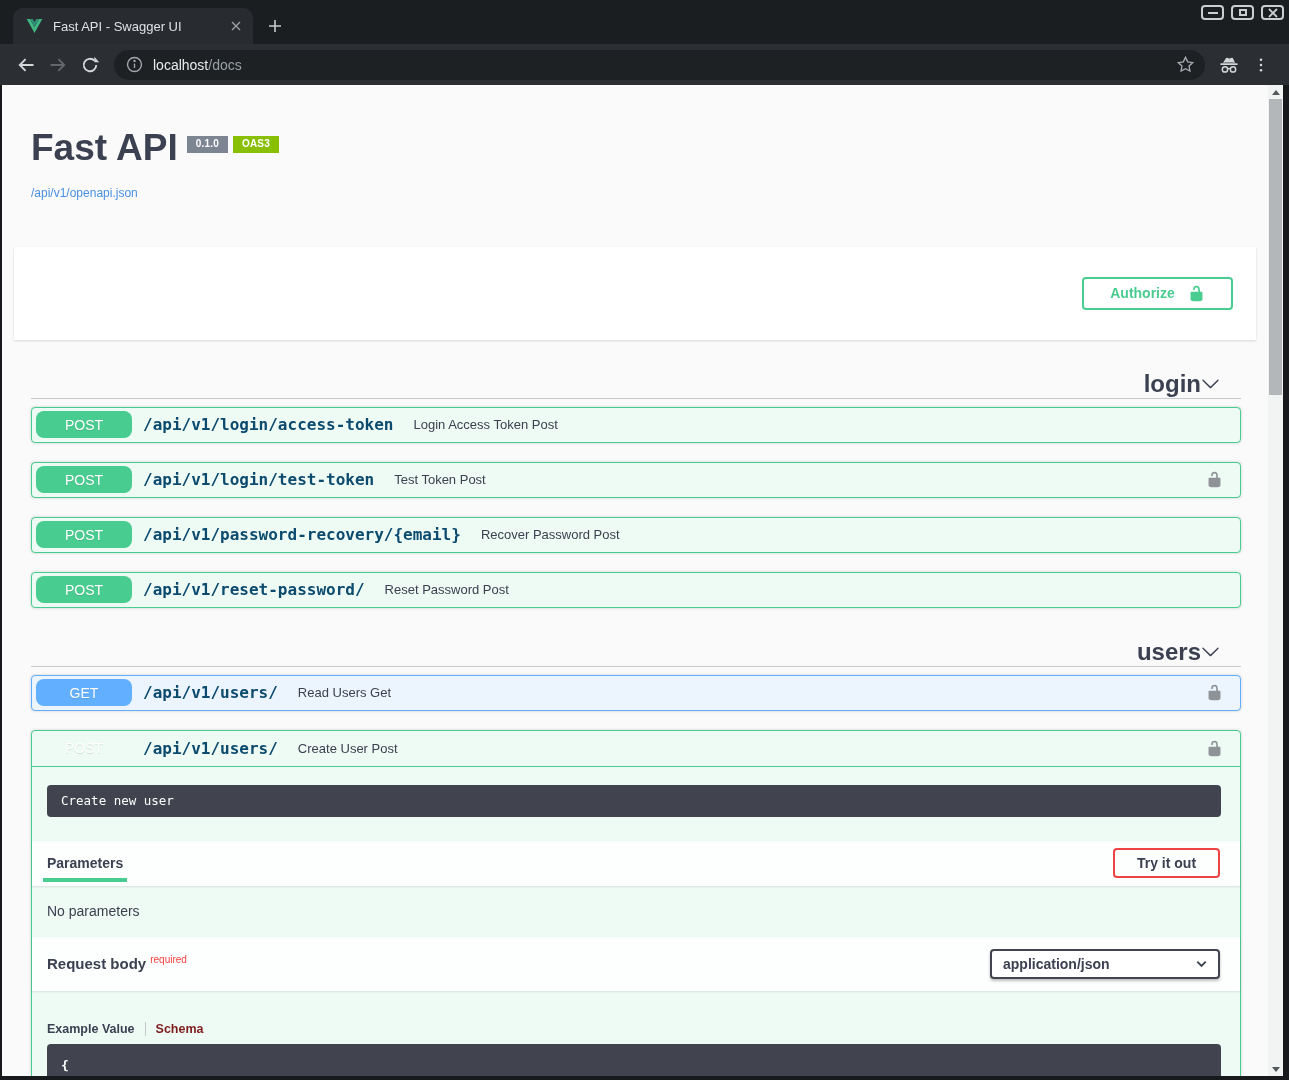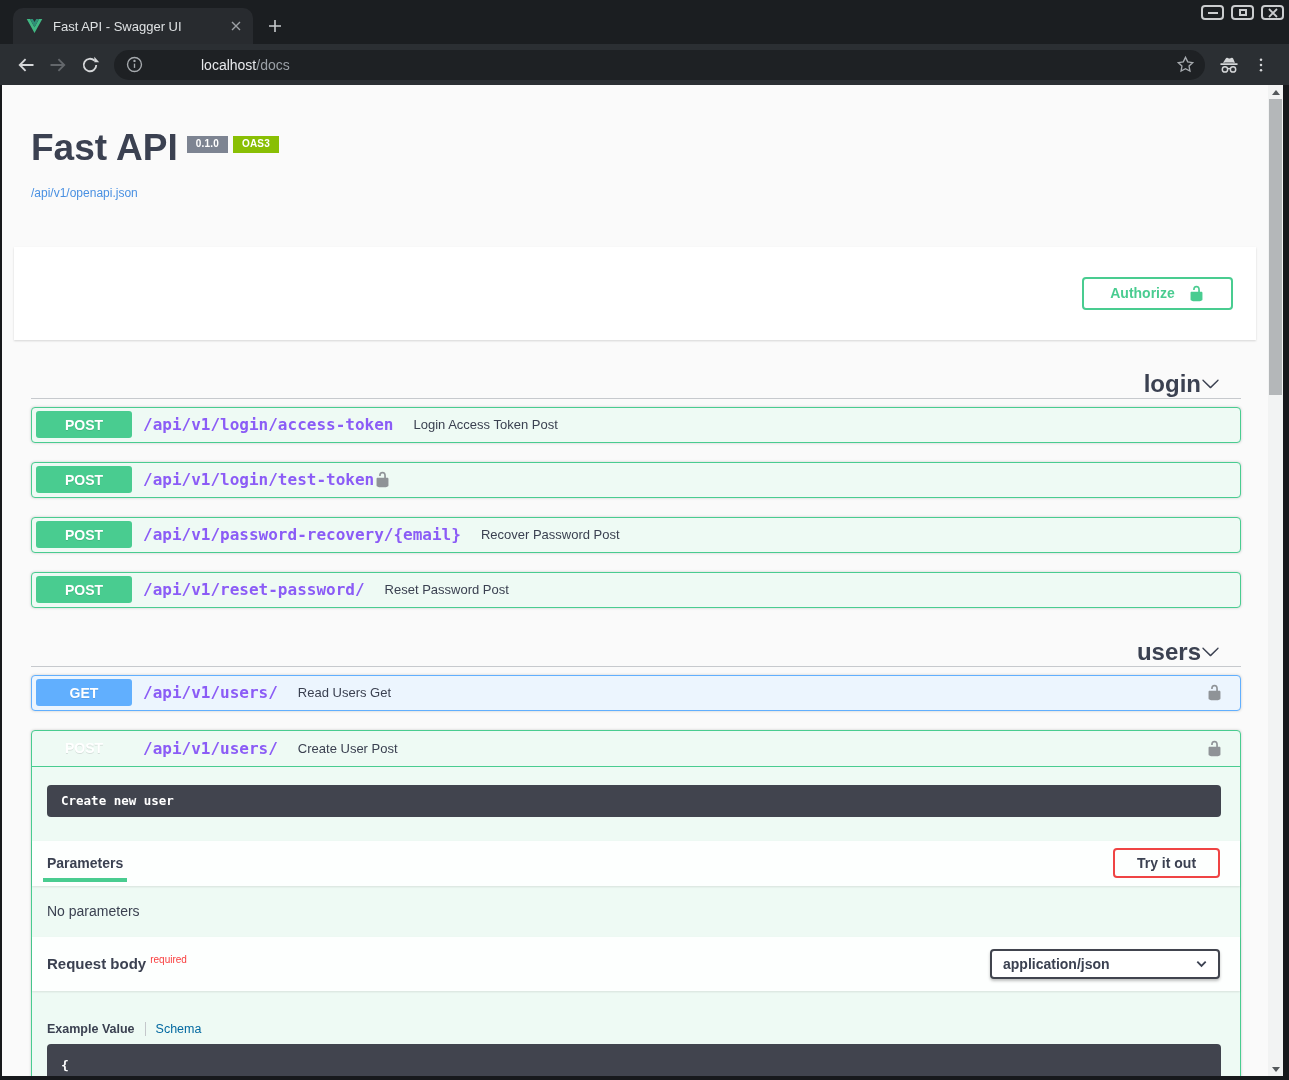--- a/index.html
+++ b/index.html
@@ -27,21 +27,21 @@
   .winbtn {
     width:23px; height:15px; border:2px solid #cbcdcf; border-radius:4px;
     display:flex; align-items:center; justify-content:center; background:transparent;
   }
   .glyph-min { width:10px; height:2px; background:#cbcdcf; }
   .glyph-max { width:8px; height:7px; border:2px solid #cbcdcf; }
   .toolbar { height:41px; background:#2b2f33; display:flex; align-items:center; padding:0 12px 0 10px; }
   .navbtn { width:32px; height:32px; display:flex; align-items:center; justify-content:center; flex:none; border-radius:50%; }
   .omnibox {
     flex:1; height:30px; background:#1e2124; border-radius:15px;
-    display:flex; align-items:center; padding:0 10px 0 12px; margin:0 8px;gap:48px;
+    display:flex; align-items:center; padding:0 10px 0 12px; margin:0 8px;
   }
   .url { font-size:14px; color:#e8eaed; margin-left:10px; white-space:nowrap; }
   .url .path { color:#9aa0a6; }
   .omni-star { margin-left:auto; display:flex; }
   
   .viewport { position:absolute; top:85px; left:2px; right:6px; bottom:4px; background:#fafafa; overflow:hidden; }
   .page { position:absolute; top:0; left:0; right:15px; bottom:0; overflow:hidden; background:#fafafa; }
   .scrollbar { position:absolute; top:0; right:0; bottom:0; width:15px; background:#f2f3f3; }
   .sb-btn { position:absolute; left:0; width:15px; height:14px; display:flex; align-items:center; justify-content:center; }
   .sb-up { top:0; } .sb-down { bottom:0; }
@@ -79,37 +79,37 @@
   .section-title { margin:0; font-size:24px; font-weight:bold; color:#3b4151; }
   .chev { margin-right:21px; display:flex; }
   .opblock {
     display:flex; align-items:center; height:36px; border-radius:4px;
     margin-bottom:19px; box-shadow:0 0 3px rgba(0,0,0,.19);
     padding:0 9px 0 4px; cursor:pointer;
   }
   .opblock.post { background:#eefaf4; border:1px solid #49cc90; }
   .opblock.get  { background:#ecf5fe; border:1px solid #61affe; }
   .m-badge {
-    width:96px; height:27px; border-radius:3px; flex:none;
+    width:96px; height:27px; border-radius:8px; flex:none;
     display:flex; align-items:center; justify-content:center;
-    color:#fff; font-weight:bold; font-size:14px; text-shadow:0 1px 0 rgba(0,0,0,.1);
+    color:#fff; font-weight:normal; font-size:14px; text-shadow:0 1px 0 rgba(0,0,0,.1);
   }
   .post .m-badge { background:#49cc90; }
   .get  .m-badge { background:#61affe; }
-  .op-path { margin-left:11px; font-family:"DejaVu Sans Mono","Liberation Mono",monospace; font-weight:bold; font-size:16px; color:#8b5cf6; white-space:nowrap; }
+  .op-path { margin-left:11px; font-family:"DejaVu Sans Mono","Liberation Mono",monospace; font-weight:bold; font-size:16px; color:#0c4a6e; white-space:nowrap; }
   .op-sum { margin-left:20px; flex:1; font-size:13px; color:#3b4151; white-space:nowrap; overflow:hidden; }
   .op-lock { flex:none; margin-right:8px; display:flex; cursor:pointer; }
   
   .opblock.open { display:block; height:auto; padding:0; margin-bottom:0; background:#eefaf4; border:1px solid #49cc90; cursor:default; }
   .open .op-head { display:flex; align-items:center; height:36px; padding:0 9px 0 4px; border-bottom:1px solid #49cc90; cursor:pointer; }
   .op-desc {
     margin:18px 19px 24px 15px; height:32px; background:#41444e; border-radius:4px;
     display:flex; align-items:center; padding:0 14px;
   }
-  .op-desc span { color:#fff; font-family:"DejaVu Sans Mono","Liberation Mono",monospace; font-size:12.5px; font-weight:bold; }
+  .op-desc span { color:#fff; font-family:"DejaVu Sans Mono","Liberation Mono",monospace; font-size:12.5px; font-weight:normal; }
   .sec-header {
     background:rgba(255,255,255,.87); box-shadow:0 1px 2px rgba(0,0,0,.1);
     display:flex; align-items:center; justify-content:space-between; padding:0 20px 0 15px;
   }
   .sec-header.params { height:45px; }
   .tab-item { font-size:14px; font-weight:bold; color:#3b4151; position:relative; cursor:pointer; }
   .tab-item:after { content:""; position:absolute; left:-4px; right:-4px; bottom:-11px; height:4px; background:#49cc90; }
   .tryout-btn {
     width:107px; height:30px; border:2px solid #ef4444; border-radius:4px; background:transparent;
     font-weight:bold; font-size:14px; color:#3b4151; cursor:pointer; font-family:inherit;
@@ -121,21 +121,21 @@
   .ct-select {
     width:230px; height:30px; background:#fff; border:2px solid #41444e; border-radius:4px;
     display:flex; align-items:center; justify-content:space-between; padding:0 10px 0 11px;
     font-size:14px; font-weight:bold; color:#3b4151; cursor:pointer;
     box-shadow:0 2px 3px rgba(0,0,0,.25);
   }
   .model-example { padding:31px 19px 40px 15px; }
   .ex-tabs { display:flex; align-items:center; }
   .ex-tab { font-size:12.5px; font-weight:bold; color:#3b4151; cursor:pointer; }
   .ex-sep { width:1px; height:14px; background:#c4c7cb; margin:0 10px; }
-  .ex-tab.schema { font-weight:normal; color:#0369a1; }
+  .ex-tab.schema { font-weight:bold; color:#7f1d1d; }
   .code-block { margin-top:8px; background:#41444e; border-radius:4px; padding:12px 14px; min-height:130px; }
   .code-block code { color:#fff; font-family:"DejaVu Sans Mono","Liberation Mono",monospace; font-size:13px; font-weight:bold; }
 </style>
 </head>
 <body>
 
 <div class="window">
 
   <div class="titlebar">
     <div class="tab">
@@ -256,20 +256,21 @@
             <span class="op-lock" style="visibility: hidden;">
               <svg width="17" height="17" viewBox="0 0 20 20" fill="#8f9397">
                   <path d="M15.8 8H14V5.6C14 2.703 12.665 1 10 1 7.334 1 6 2.703 6 5.6V6h2v-.801C8 3.754 8.797 3 10 3c1.203 0 2 .754 2 2.199V8H4c-.553 0-1 .646-1 1.199V17c0 .549.428 1.139.951 1.307l1.197.387c.524.167 1.382.306 1.904.306h5.896c.524 0 1.38-.139 1.903-.306l1.197-.387c.524-.167.952-.757.952-1.307V9.199C17 8.646 16.352 8 15.8 8z"></path>
                 </svg>
             </span>
           </div>
 
           <div class="opblock post">
             <span class="m-badge">POST</span>
             <span class="op-path">/api/v1/login/test-token</span>
+            <span class="op-sum">Test Token Post</span>
             <span class="op-lock">
               <svg width="17" height="17" viewBox="0 0 20 20" fill="#8f9397">
                   <path d="M15.8 8H14V5.6C14 2.703 12.665 1 10 1 7.334 1 6 2.703 6 5.6V6h2v-.801C8 3.754 8.797 3 10 3c1.203 0 2 .754 2 2.199V8H4c-.553 0-1 .646-1 1.199V17c0 .549.428 1.139.951 1.307l1.197.387c.524.167 1.382.306 1.904.306h5.896c.524 0 1.38-.139 1.903-.306l1.197-.387c.524-.167.952-.757.952-1.307V9.199C17 8.646 16.352 8 15.8 8z"></path>
                 </svg>
             </span>
           </div>
 
           <div class="opblock post">
             <span class="m-badge">POST</span>
             <span class="op-path">/api/v1/password-recovery/{email}</span>

